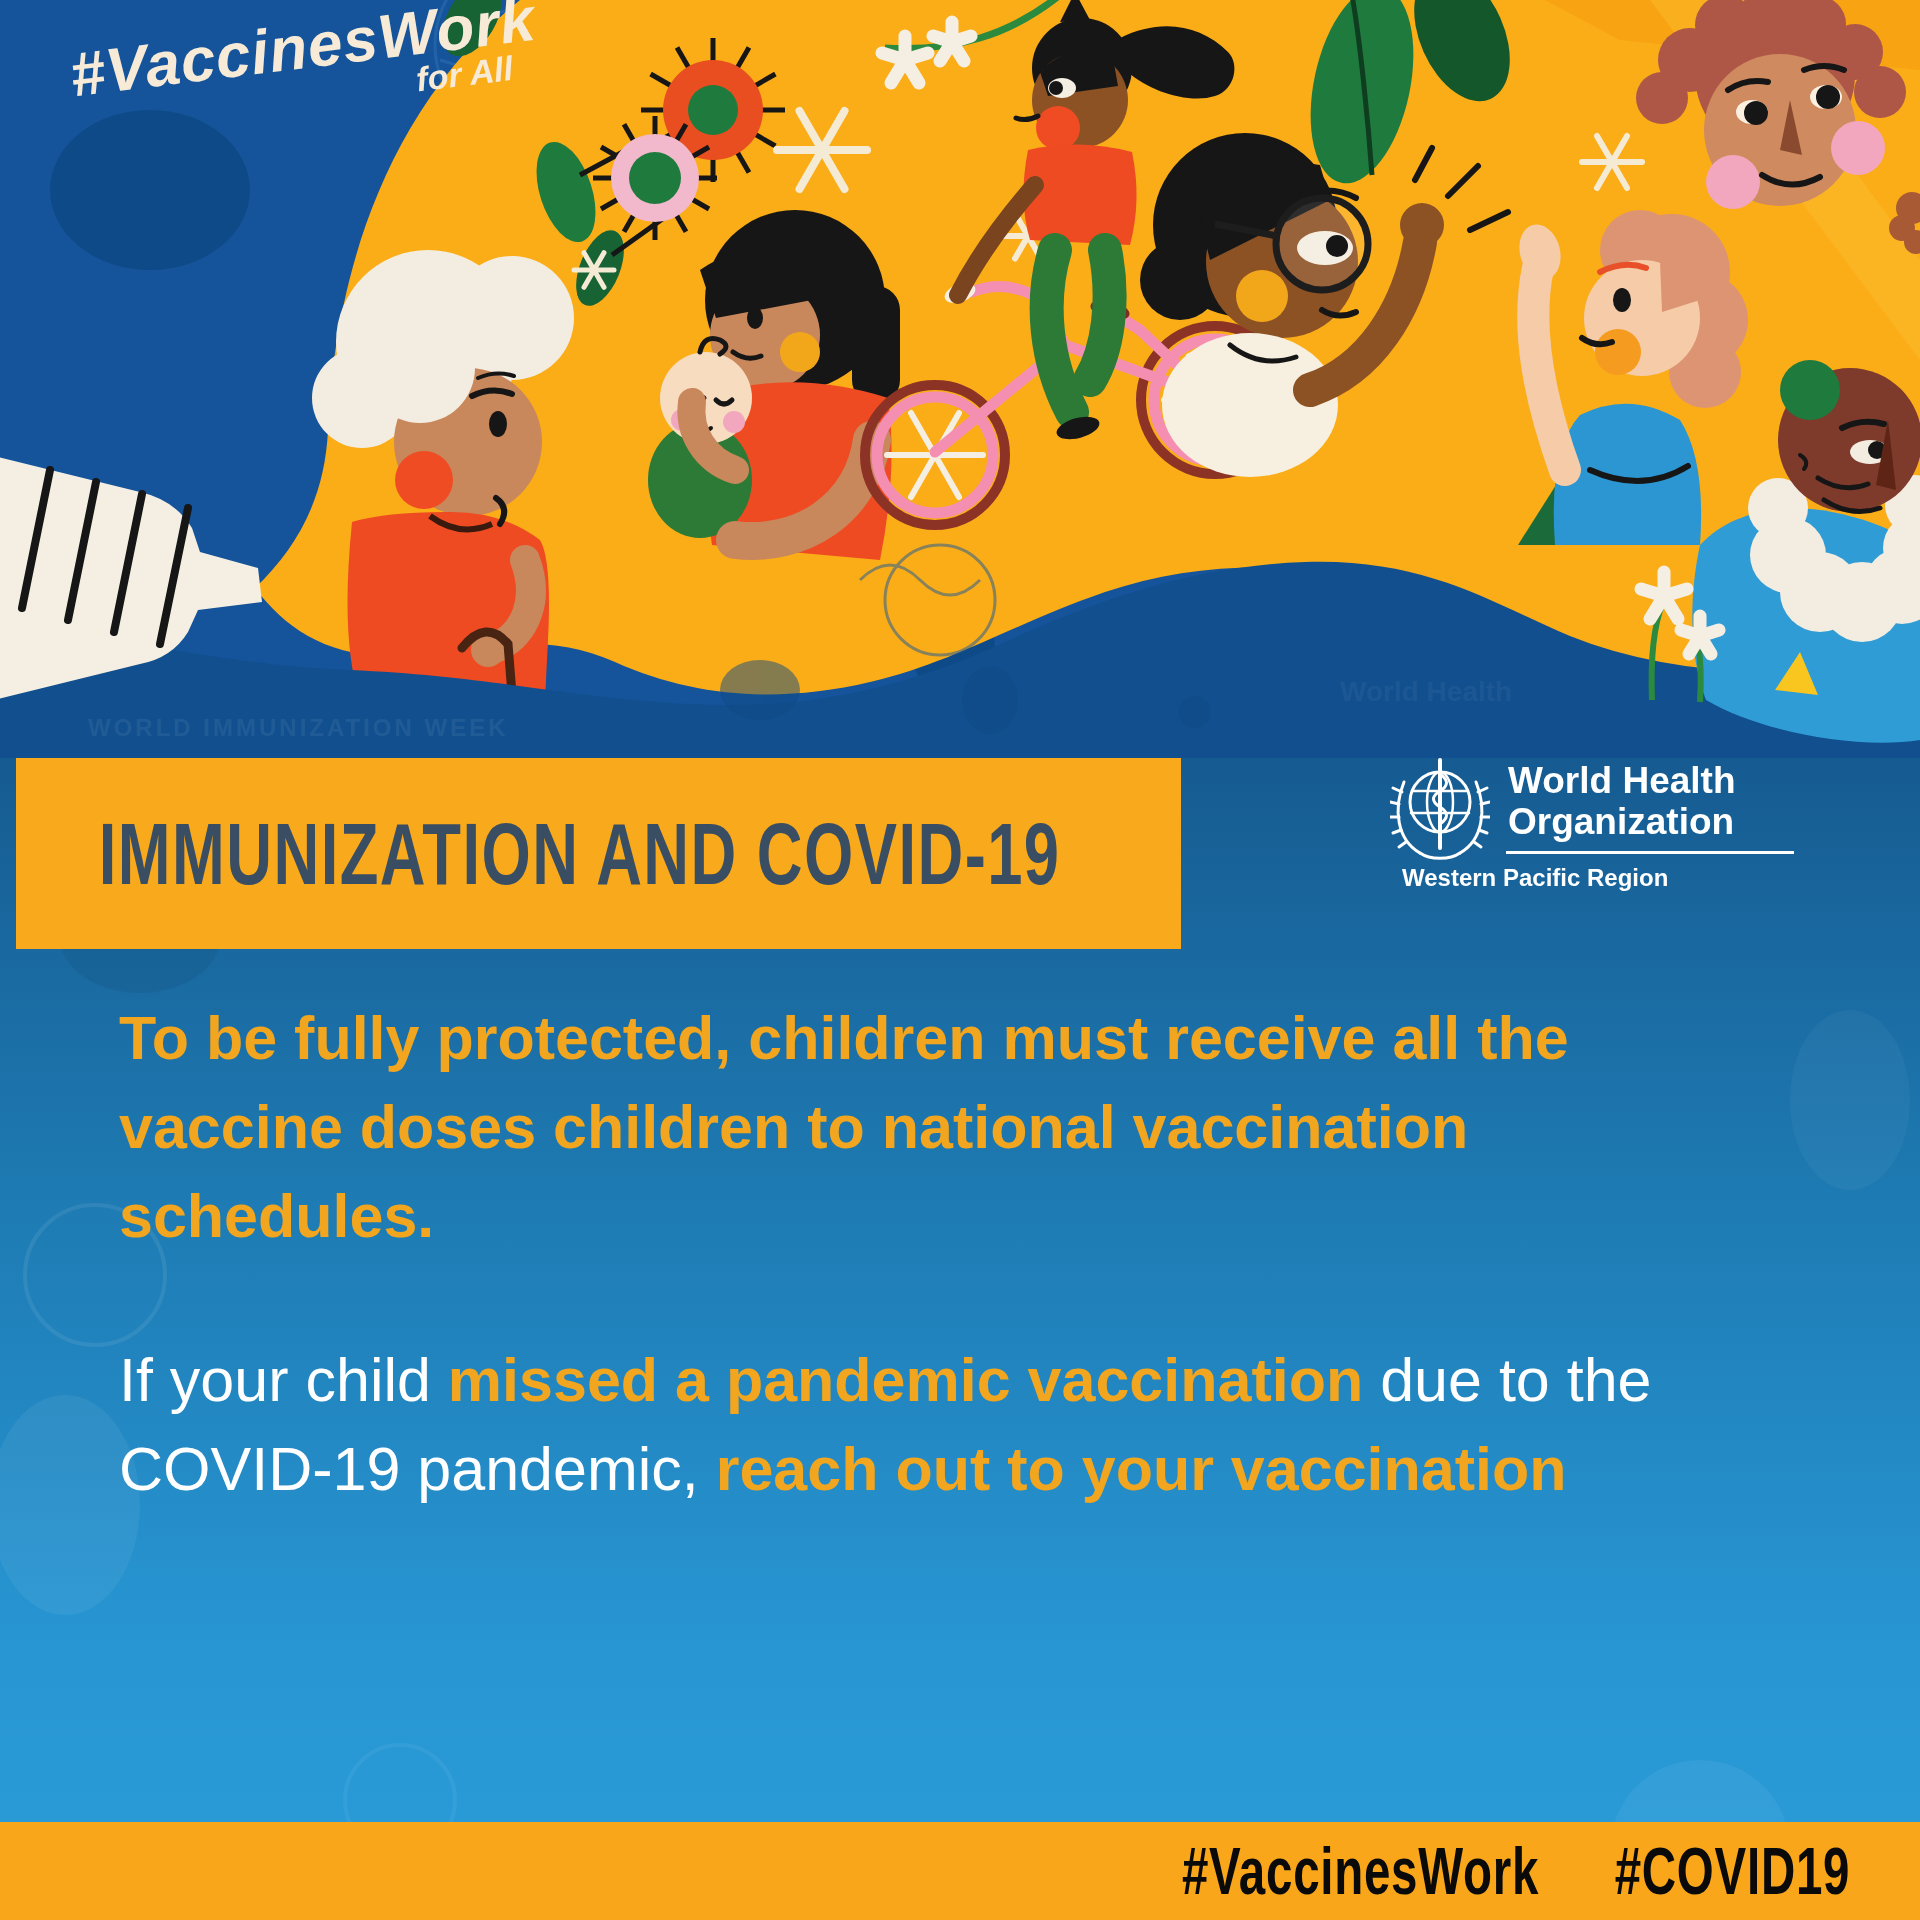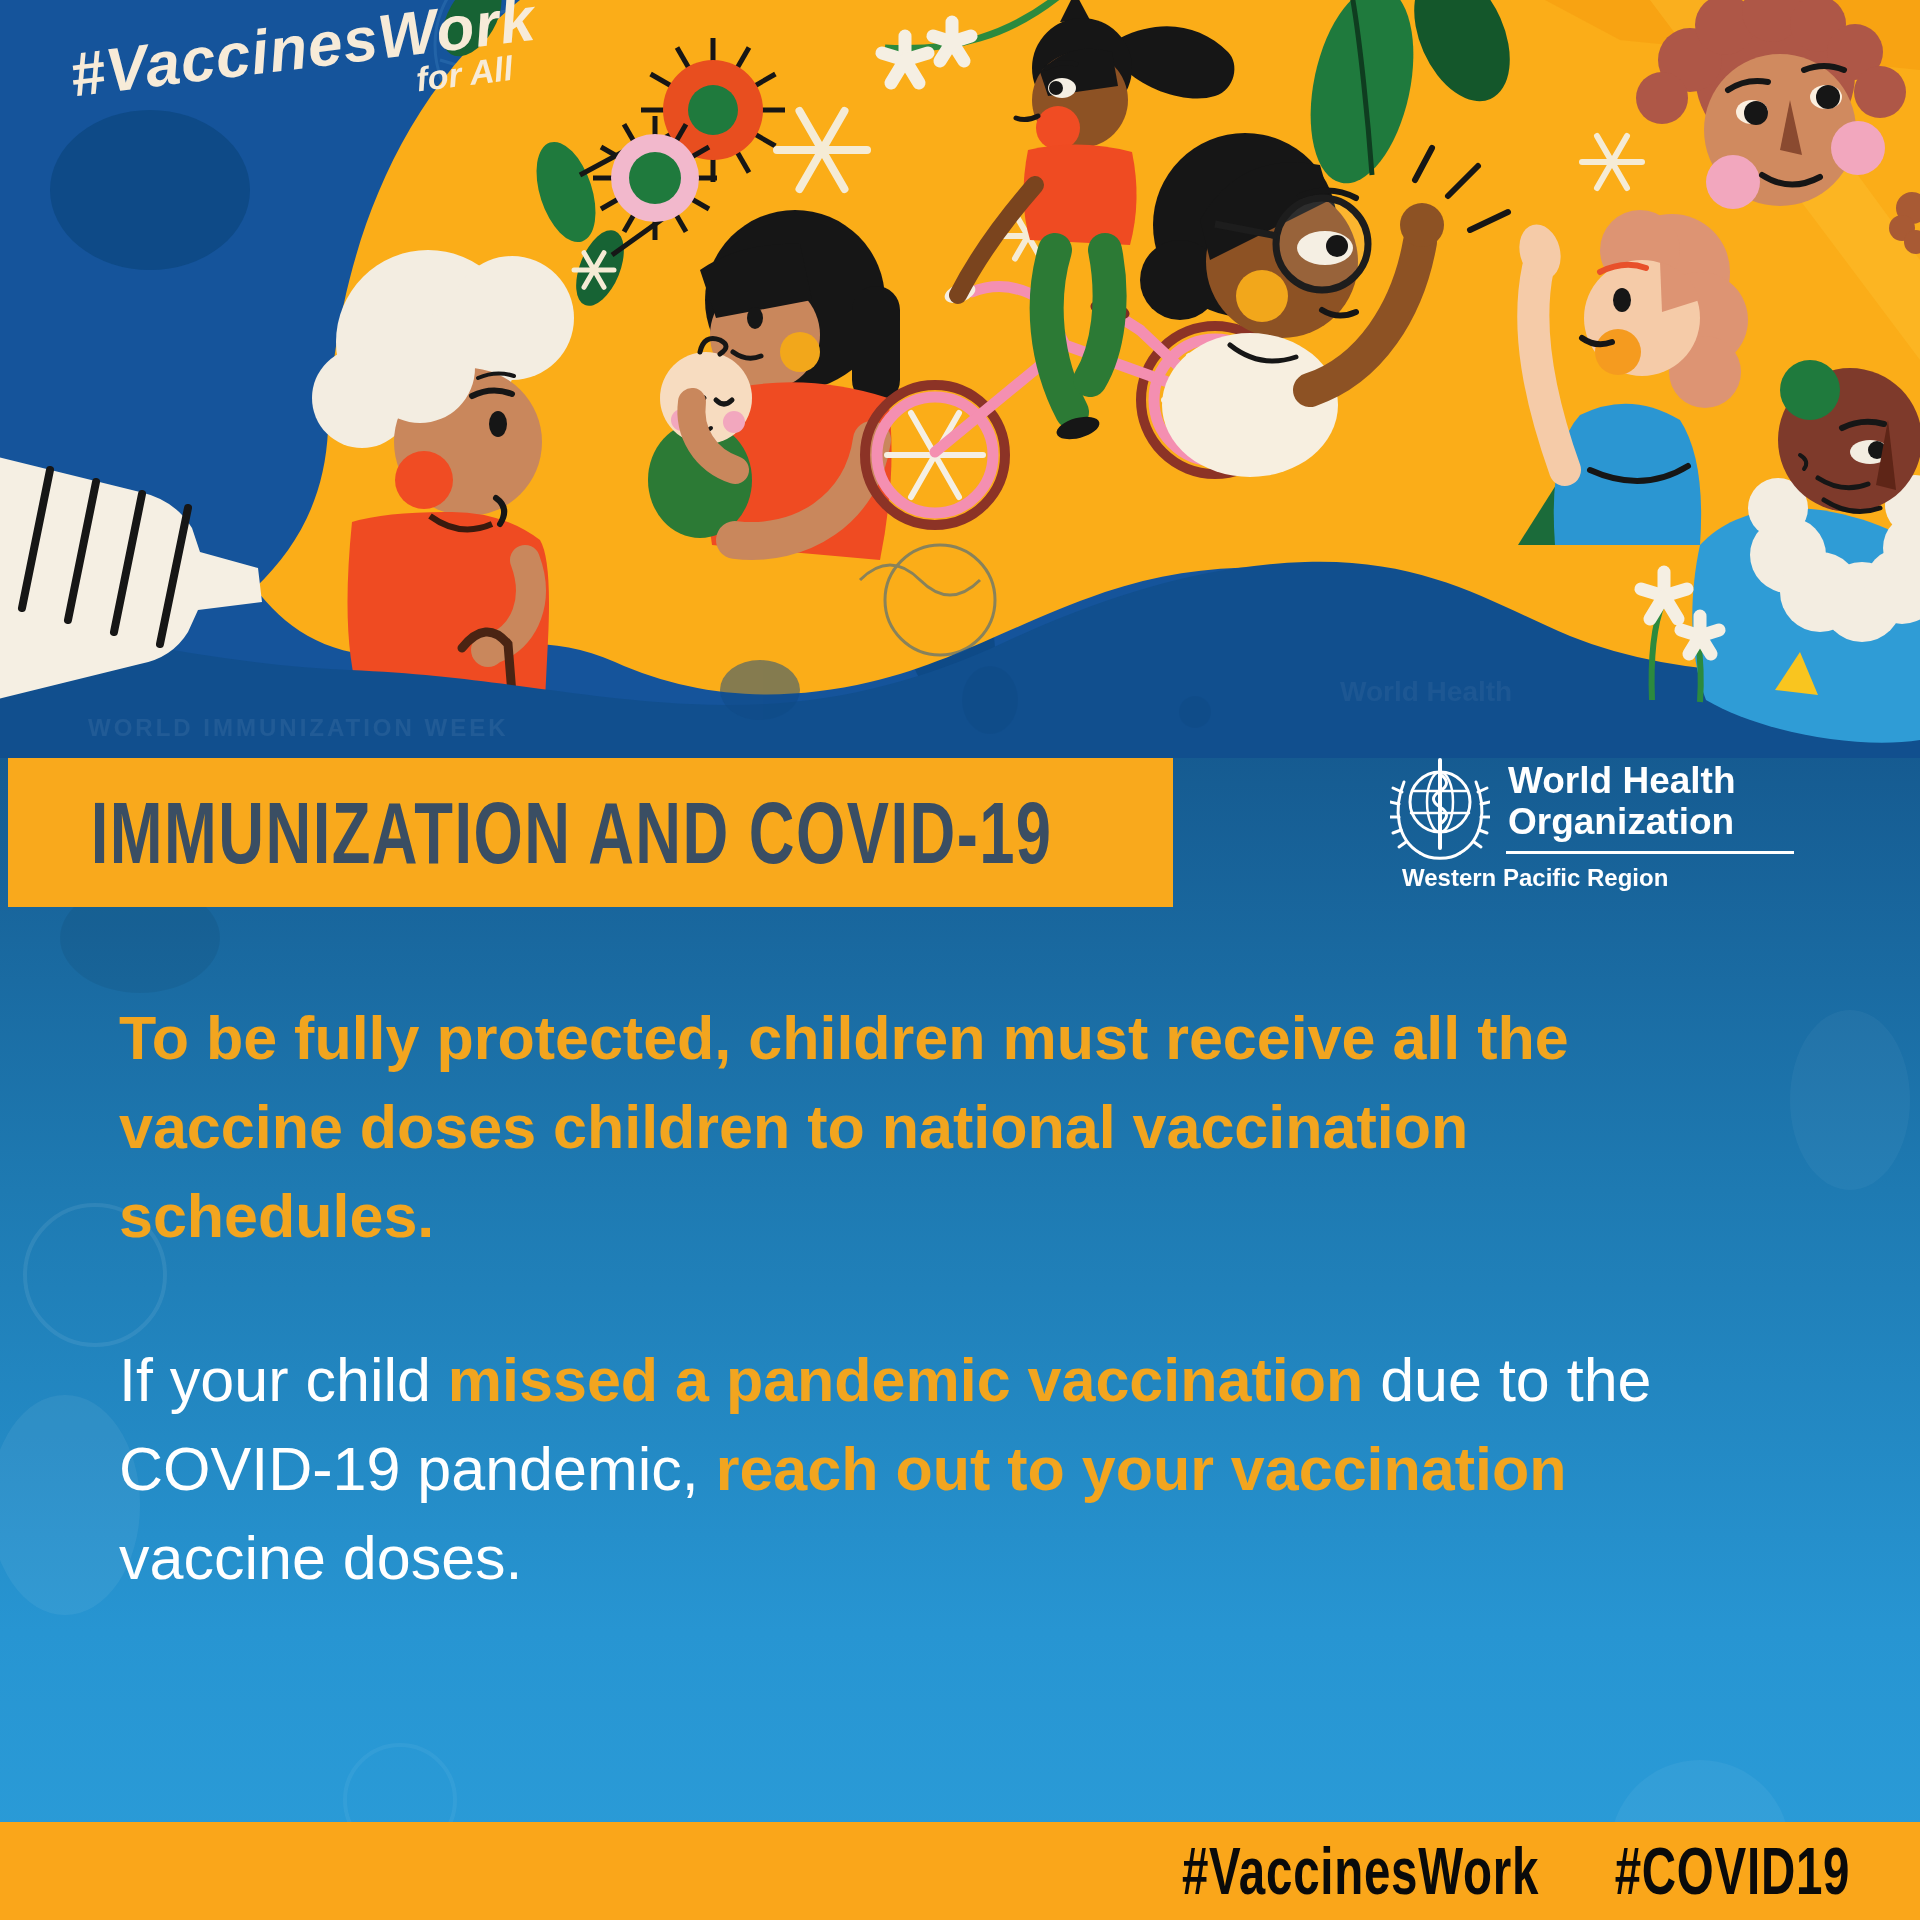--- a/index.html
+++ b/index.html
@@ -9,21 +9,21 @@
   .poster{background:linear-gradient(180deg,#0C3E72 0%,#0E4378 18%,#15598F 38%,#1E7AB2 62%,#2795D2 85%,#2B9DD9 100%);}
   .hero{position:absolute;left:0;top:0;width:1920px;height:758px;}
   .hero svg{display:block;}
   .brand-logo{position:absolute;left:66px;top:40px;transform:rotate(-7deg);transform-origin:left top;color:#F7EBD8;}
   .brand-main{font-size:62px;font-weight:700;font-style:italic;letter-spacing:1px;white-space:nowrap;}
   .brand-sub{font-size:34px;font-weight:700;font-style:italic;text-align:right;margin-top:-8px;padding-right:28px;}
   .watermark{position:absolute;left:88px;top:714px;font-size:24px;font-weight:700;letter-spacing:3px;
     color:rgba(255,255,255,0.07);white-space:nowrap;}
   .watermark2{position:absolute;left:1340px;top:676px;font-size:28px;font-weight:700;
     color:rgba(255,255,255,0.05);white-space:nowrap;}
-  .banner{position:absolute;left:8px;top:758px;width:1165px;height:149px;background:#F9A91C;display:flex;align-items:center;}
+  .banner{position:absolute;left:16px;top:758px;width:1165px;height:191px;background:#F9A91C;display:flex;align-items:center;}
   .banner-title{margin:0;padding-left:115px;font-size:88px;font-weight:700;color:#3A4E63;letter-spacing:2px;
     transform:scaleX(0.72);transform-origin:left center;white-space:nowrap;}
   .who{position:absolute;left:1390px;top:752px;width:470px;height:160px;color:#FFFFFF;}
   .who-emblem{position:absolute;left:0;top:2px;}
   .who-name{position:absolute;left:118px;top:8px;font-size:37px;line-height:41px;font-weight:700;white-space:nowrap;}
   .who-divider{position:absolute;left:116px;top:99px;width:288px;height:3px;background:#FFFFFF;}
   .who-region{position:absolute;left:12px;top:112px;font-size:24px;font-weight:700;white-space:nowrap;}
   .para{position:absolute;left:119px;font-size:61px;line-height:89px;}
   .para .line{white-space:nowrap;}
   .p1{top:994px;color:#F2A51F;font-weight:700;}
@@ -413,21 +413,20 @@
 
   <div class="para p1">
     <div class="line">To be fully protected, children must receive all the</div>
     <div class="line">vaccine doses children to national vaccination</div>
     <div class="line">schedules.</div>
   </div>
 
   <div class="para p2">
     <div class="line"><span>If your child </span><span class="hl">missed a pandemic vaccination</span><span> due to the</span></div>
     <div class="line"><span>COVID-19 pandemic, </span><span class="hl">reach out to your vaccination</span></div>
-    <div class="line"><span>vaccine doses.</span></div>
   </div>
 
   <div class="footer-bar">
     <div class="footer-tags">
       <span>#VaccinesWork</span>
       <span>#COVID19</span>
     </div>
   </div>
 
 </div>

